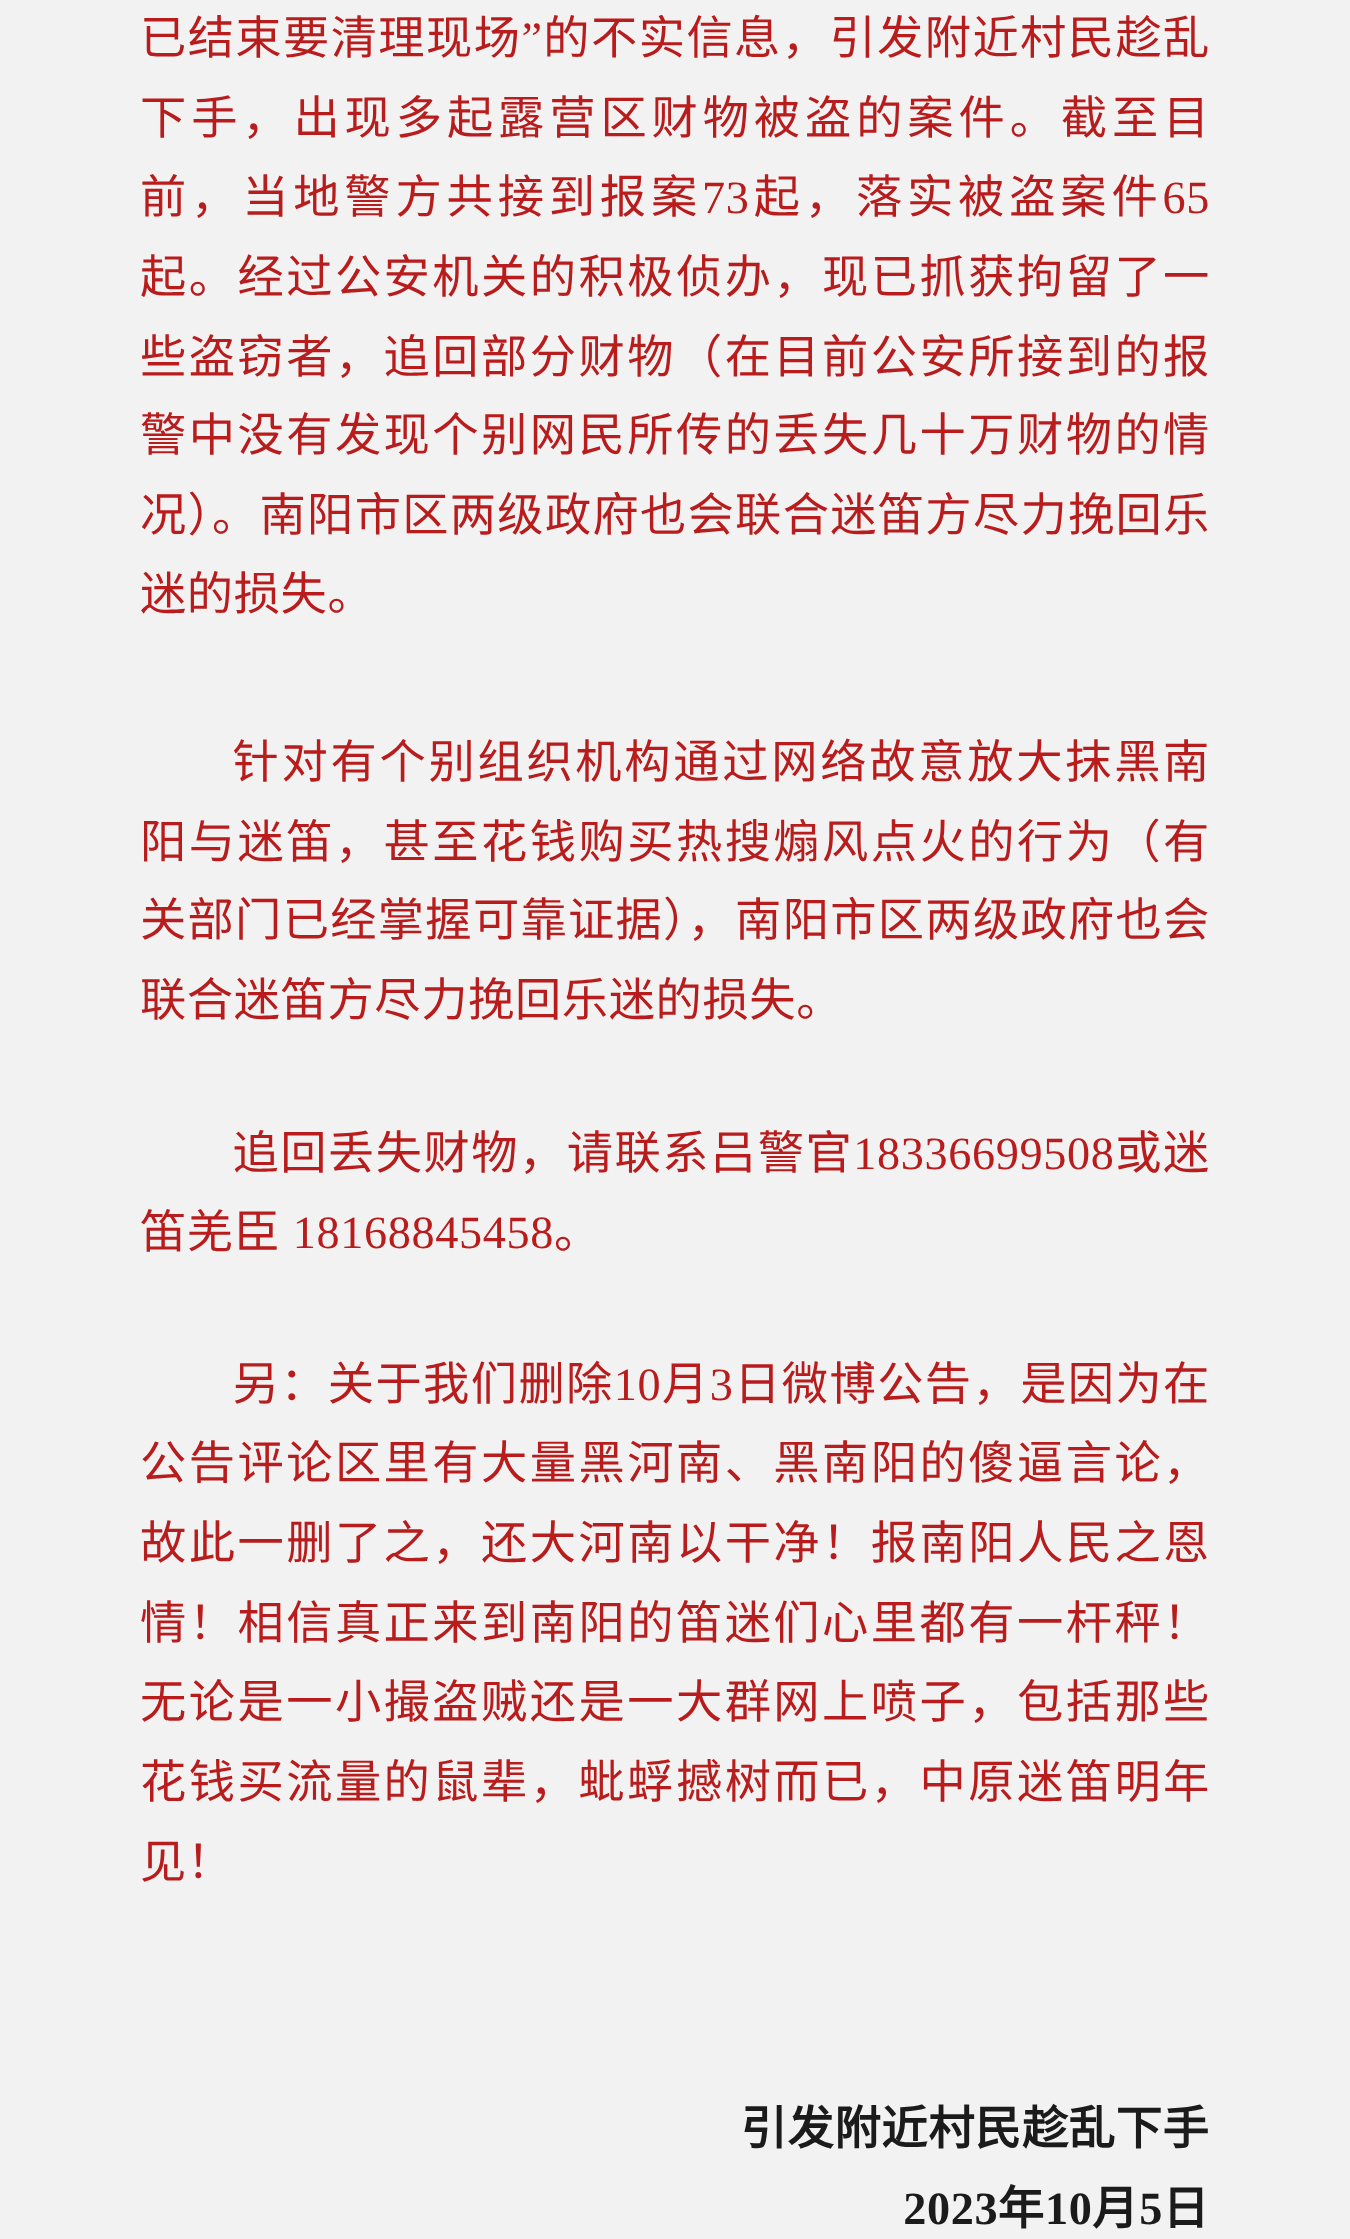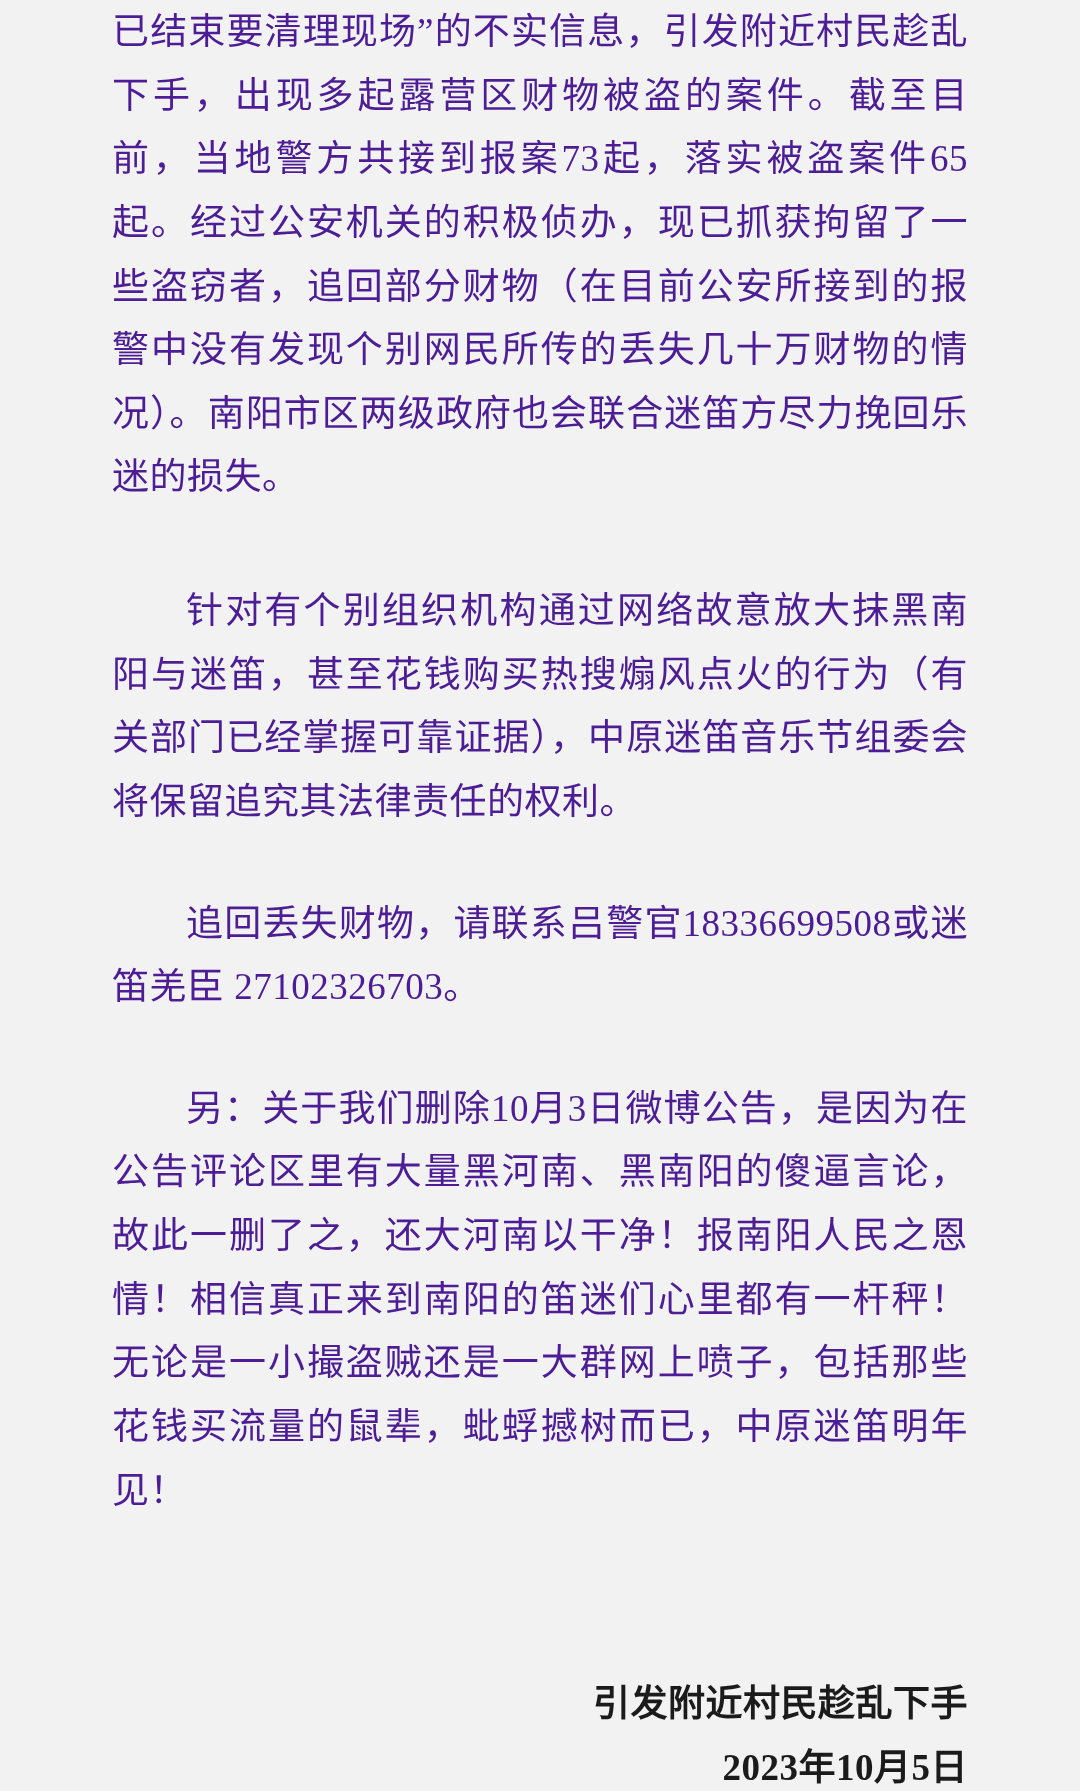--- a/index.html
+++ b/index.html
@@ -20,21 +20,21 @@
     background: #f2f2f2;
     padding: 0 112px 0 112px;
     position: relative;
   }
   .body-text {
     font-size: 37px;
     line-height: 1.72;
     letter-spacing: 0.5px;
     text-align: justify;
     text-justify: inter-character;
-    color: #4c1d95;
+    color: #b91c1c;
     font-weight: 500;
   }
   .para {
     margin: 0;
     padding: 0;
   }
   .para.indent {
     text-indent: 2em;
   }
   .gap-md { height: 58px; }
@@ -56,25 +56,25 @@
 <body>
 
 <div class="page">
 
   <div class="body-text">
 
     <p class="para">已结束要清理现场”的不实信息，引发附近村民趁乱下手，出现多起露营区财物被盗的案件。截至目前，当地警方共接到报案73起，落实被盗案件65起。经过公安机关的积极侦办，现已抓获拘留了一些盗窃者，追回部分财物（在目前公安所接到的报警中没有发现个别网民所传的丢失几十万财物的情况）。南阳市区两级政府也会联合迷笛方尽力挽回乐迷的损失。</p>
 
     <div class="gap-lg"></div>
 
-    <p class="para indent">针对有个别组织机构通过网络故意放大抹黑南阳与迷笛，甚至花钱购买热搜煽风点火的行为（有关部门已经掌握可靠证据），中原迷笛音乐节组委会将保留追究其法律责任的权利。</p>
+    <p class="para indent">针对有个别组织机构通过网络故意放大抹黑南阳与迷笛，甚至花钱购买热搜煽风点火的行为（有关部门已经掌握可靠证据），南阳市区两级政府也会联合迷笛方尽力挽回乐迷的损失。</p>
 
     <div class="gap-md"></div>
 
-    <p class="para indent">追回丢失财物，请联系吕警官18336699508或迷笛羌臣 27102326703。</p>
+    <p class="para indent">追回丢失财物，请联系吕警官18336699508或迷笛羌臣 18168845458。</p>
 
     <div class="gap-md"></div>
 
     <p class="para indent">另：关于我们删除10月3日微博公告，是因为在公告评论区里有大量黑河南、黑南阳的傻逼言论，故此一删了之，还大河南以干净！报南阳人民之恩情！相信真正来到南阳的笛迷们心里都有一杆秤！无论是一小撮盗贼还是一大群网上喷子，包括那些花钱买流量的鼠辈，蚍蜉撼树而已，中原迷笛明年见！</p>
 
   </div>
 
   <div class="signature-block">
     <span class="line">引发附近村民趁乱下手</span>
     <span class="line">2023年10月5日</span>

